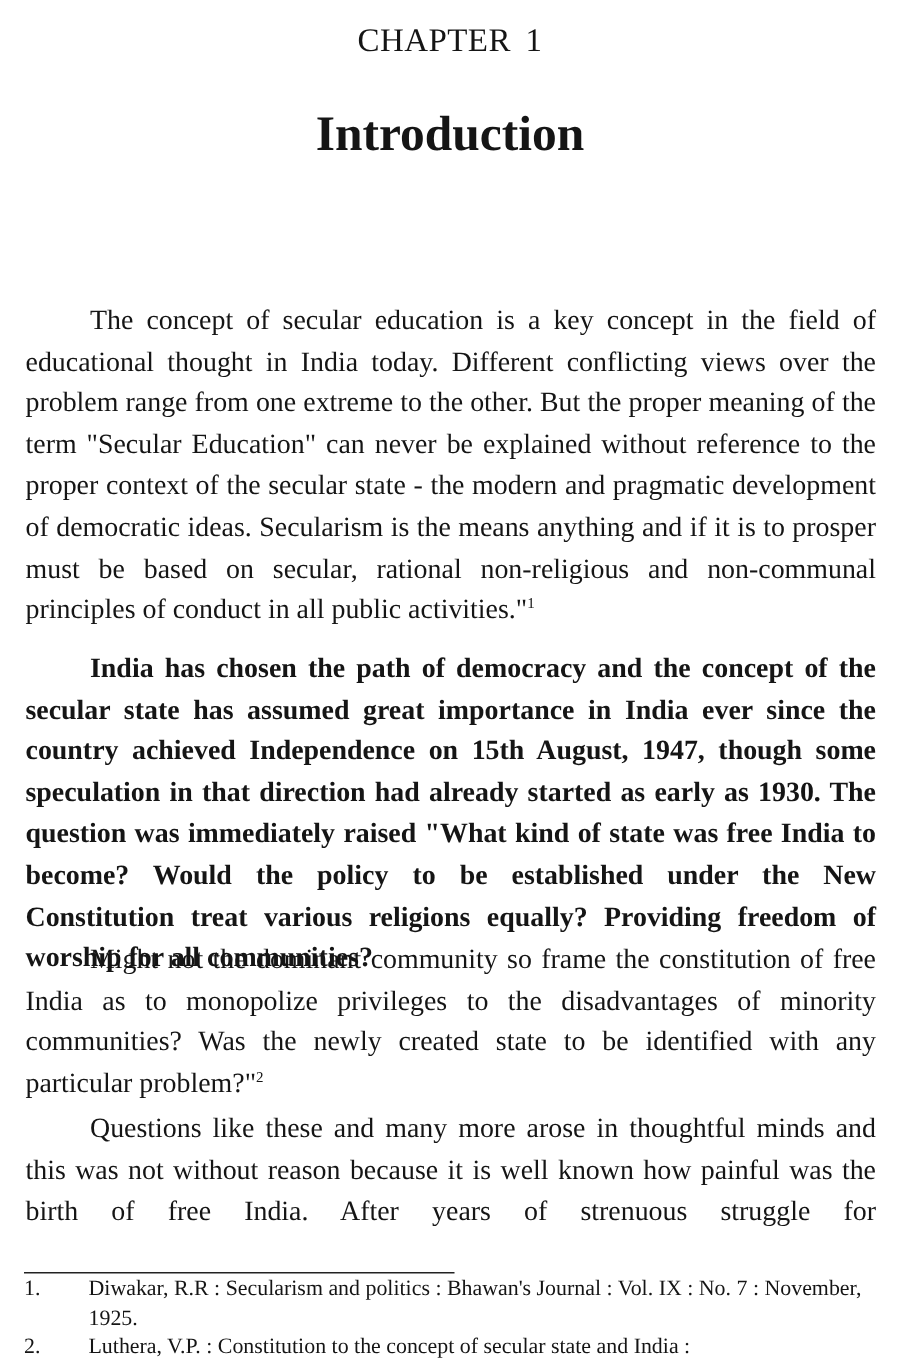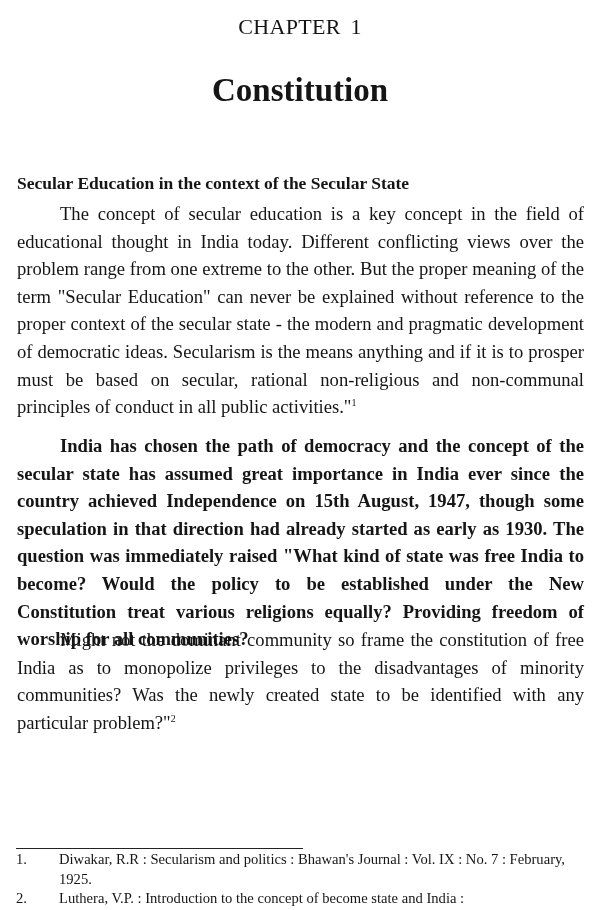--- a/index.html
+++ b/index.html
@@ -93,43 +93,45 @@
   .fn-text {
     flex: 1;
   }
 </style>
 </head>
 <body>
 
 <div class="page">
 
   <div class="chapter-label">CHAPTER  1</div>
-  <h1 class="chapter-title" style="margin:0;">Constitution</h1>
+  <h1 class="chapter-title" style="margin:0;">Introduction</h1>
 
-  <h2 class="section-heading" style="margin:0;">Secular Education in the context of the Secular State</h2>
 
   <div class="body-text p1">
     <p><span>The concept of secular education is a key concept in the field of educational thought in India today. Different conflicting views over the problem range from one extreme to the other. But the proper meaning of the term "Secular Education" can never be explained without reference to the proper context of the secular state - the modern and pragmatic development of democratic ideas. Secularism is the means anything and if it is to prosper must be based on secular, rational non-religious and non-communal principles of conduct in all public activities."</span><sup>1</sup></p>
   </div>
 
   <div class="body-text p2">
     <p><span>India has chosen the path of democracy and the concept of the secular state has assumed great importance in India ever since the country achieved Independence on 15th August, 1947, though some speculation in that direction had already started as early as 1930. The question was immediately raised "What kind of state was free India to become? Would the policy to be established under the New Constitution treat various religions equally? Providing freedom of worship for all communities?</span></p>
   </div>
 
   <div class="body-text p3">
     <p><span>Might not the dominant community so frame the constitution of free India as to monopolize privileges to the disadvantages of minority communities? Was the newly created state to be identified with any particular problem?"</span><sup>2</sup></p>
   </div>
 
+  <div class="body-text p4">
+    <p style="text-align-last: justify;"><span>Questions like these and many more arose in thoughtful minds and this was not without reason because it is well known how painful was the birth of free India. After years of strenuous struggle for</span></p>
+  </div>
 
   <div class="footnote-rule"></div>
 
   <div class="footnotes">
     <div class="fn">
       <span class="fn-num">1.</span>
-      <span class="fn-text">Diwakar, R.R : Secularism and politics : Bhawan's Journal : Vol. IX : No. 7 : February, 1925.</span>
+      <span class="fn-text">Diwakar, R.R : Secularism and politics : Bhawan's Journal : Vol. IX : No. 7 : November, 1925.</span>
     </div>
     <div class="fn">
       <span class="fn-num">2.</span>
-      <span class="fn-text">Luthera, V.P. : Introduction to the concept of become state and India :</span>
+      <span class="fn-text">Luthera, V.P. : Constitution to the concept of secular state and India :</span>
     </div>
   </div>
 
 </div>
 
 </body></html>

